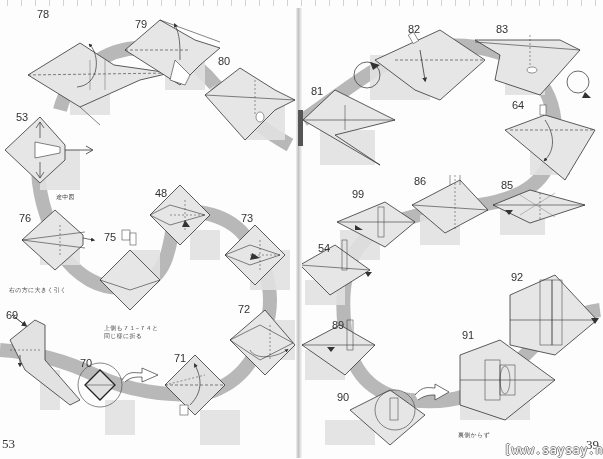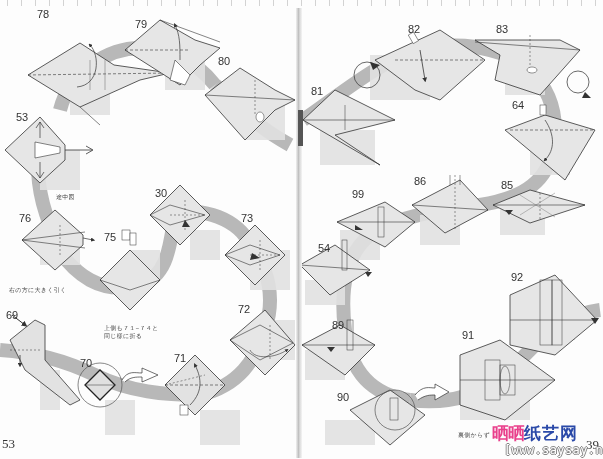--- a/index.html
+++ b/index.html
@@ -275,21 +275,21 @@
       <path d="M36,-2 L44,-2 L40,4 Z" fill="#333"></path>
     </g>
   </svg>
 
   <span class="step-num" style="left:37px;top:9px">78</span>
   <span class="step-num" style="left:135px;top:19px">79</span>
   <span class="step-num" style="left:218px;top:56px">80</span>
   <span class="step-num" style="left:16px;top:112px">53</span>
   <span class="step-num" style="left:19px;top:213px">76</span>
   <span class="step-num" style="left:104px;top:232px">75</span>
-  <span class="step-num" style="left:155px;top:188px">30</span>
+  <span class="step-num" style="left:155px;top:188px">48</span>
   <span class="step-num" style="left:241px;top:213px">73</span>
   <span class="step-num" style="left:238px;top:304px">72</span>
   <span class="step-num" style="left:174px;top:353px">71</span>
   <span class="step-num" style="left:80px;top:358px">70</span>
   <span class="step-num" style="left:6px;top:310px">69</span>
 
   <span class="step-num" style="left:311px;top:86px">81</span>
   <span class="step-num" style="left:408px;top:24px">82</span>
   <span class="step-num" style="left:496px;top:24px">83</span>
   <span class="step-num" style="left:512px;top:100px">64</span>
@@ -309,17 +309,14 @@
     <div>同じ様に折る</div>
   </div>
   <span class="note" style="left:458px;top:432px">裏側からず</span>
 
   <div class="spine"></div>
   <div class="spine-dark"></div>
 
   <span class="page-number" style="left:2px;top:436px">53</span>
   <span class="page-number" style="left:586px;top:437px">39</span>
 
-  <div class="watermark">
-    <span class="wm-pink">晒晒</span><span class="wm-blue">纸艺网</span>
-  </div>
   <span class="wm-url">[www.saysay.net]</span>
 </div>
 
 </body></html>

